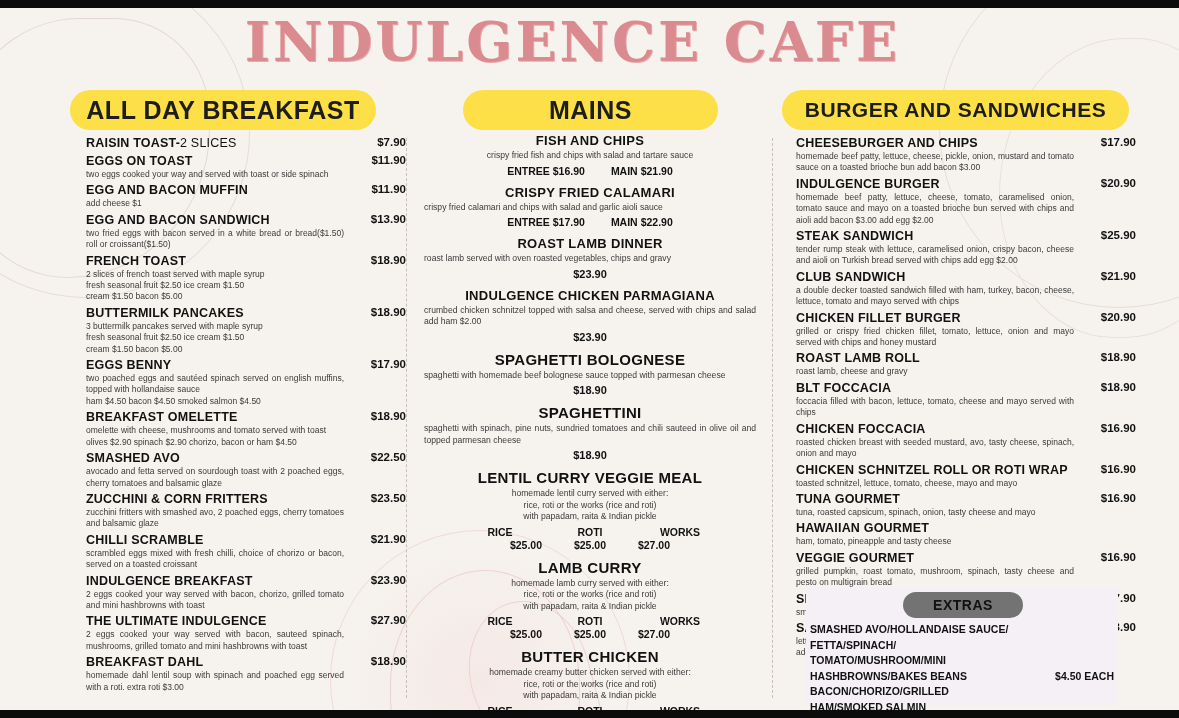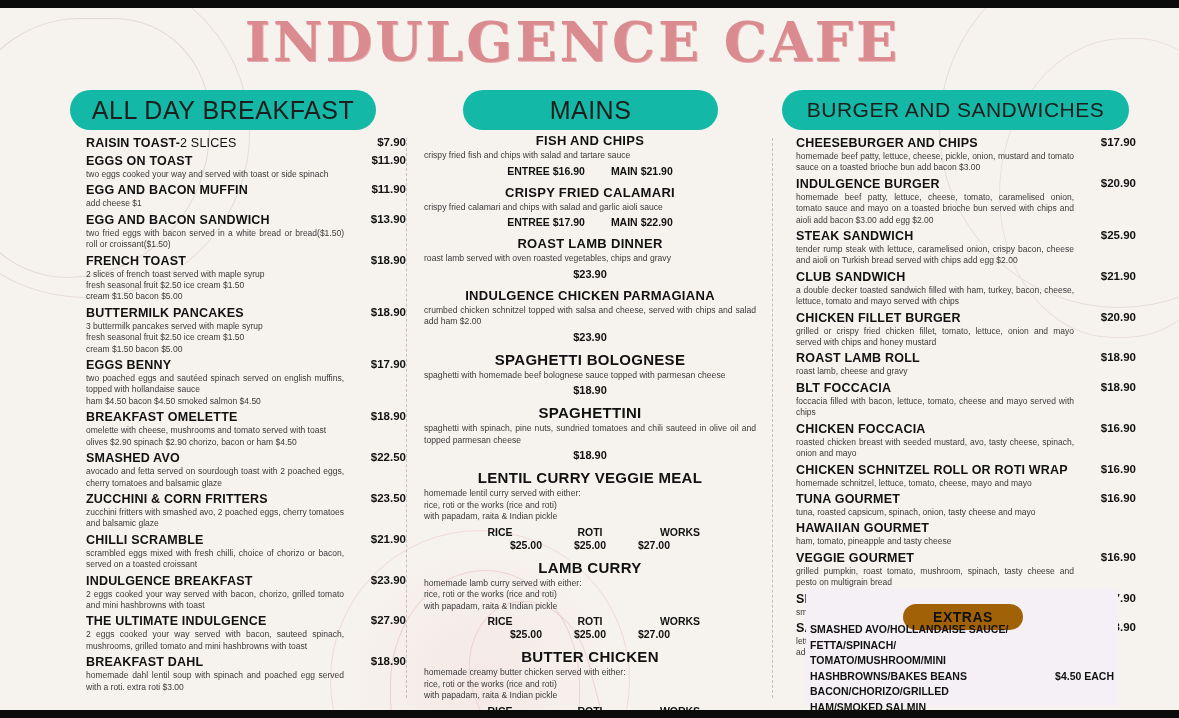--- a/index.html
+++ b/index.html
@@ -66,25 +66,25 @@
     font-weight:bold;
     font-size:54px;
     letter-spacing:3px;
     color:#d98b8f;
     text-shadow: 1px 1px 0 #e9a9ac;
   }
 
   
   .section-head {
     position:absolute;
-    background:#14b8a6;
+    background:#fde047;
     border-radius:22px;
     height:40px;
     display:flex; align-items:center; justify-content:center;
-    font-weight:normal;
+    font-weight:bold;
     letter-spacing:0.5px;
     color:#1d1d1d;
   }
   #head-breakfast { left:70px; top:82px; width:306px; font-size:25px; }
   #head-mains     { left:463px; top:82px; width:255px; font-size:25px; }
   #head-burgers   { left:782px; top:82px; width:347px; font-size:21px; }
 
   .col { position:absolute; }
   #col-left  { left:66px;  top:128px; width:340px; }
   #col-mid   { left:410px; top:125px; width:360px; }
@@ -118,21 +118,21 @@
 
   
   .mid-group { text-align:center; margin-bottom:8px; }
   .mid-title {
     font-size:13px; font-weight:bold; color:#111; letter-spacing:0.3px;
     margin-bottom:2px;
   }
   .mid-title.big { font-size:15px; }
   .mid-desc {
     font-size:8.6px; color:#3a3a3a; line-height:11.5px;
-    margin:0 14px 3px 14px; text-align:left;
+    margin:0 14px 3px 14px; text-align:center;
   }
   .mid-desc.just { text-align:justify; }
   .mid-price-row {
     display:flex; justify-content:center; gap:26px;
     font-size:10.5px; font-weight:bold; color:#111;
     margin-bottom:4px;
   }
   .mid-price-single {
     font-size:11px; font-weight:bold; color:#111; margin-bottom:5px;
   }
@@ -146,22 +146,22 @@
     font-size:10.5px; font-weight:bold; color:#111; margin-top:1px;
   }
   .opt-head span, .opt-vals span { min-width:52px; }
 
   
   #extras {
     position:absolute; left:806px; top:580px; width:312px; height:118px;
     background:#f4f0f6;
   }
   #extras-head {
-    position:absolute; left:903px; top:596px; width:120px; height:26px;
-    background:#a16207; border-radius:14px;
+    position:absolute; left:903px; top:584px; width:120px; height:26px;
+    background:#737373; border-radius:14px;
     display:flex; align-items:center; justify-content:center;
     font-size:14px; font-weight:bold; color:#111; letter-spacing:0.5px;
   }
   .extras-lines {
     position:absolute; left:810px; top:614px; width:306px;
     font-size:10.5px; font-weight:bold; color:#111; line-height:15.5px;
   }
   .extras-line { position:relative; padding-right:92px; }
   .extras-line .price { position:absolute; right:2px; top:0; }
 </style>
@@ -369,21 +369,21 @@
         <div class="item-desc">foccacia filled with bacon, lettuce, tomato, cheese and mayo served with chips</div>
         <div class="item-price">$18.90</div>
       </div>
       <div class="item">
         <div class="item-name">CHICKEN FOCCACIA</div>
         <div class="item-desc">roasted chicken breast with seeded mustard, avo, tasty cheese, spinach, onion and mayo</div>
         <div class="item-price">$16.90</div>
       </div>
       <div class="item">
         <div class="item-name">CHICKEN SCHNITZEL ROLL OR ROTI WRAP</div>
-        <div class="item-desc">homemade schnitzel, lettuce, tomato, cheese, mayo and mayo</div>
+        <div class="item-desc">toasted schnitzel, lettuce, tomato, cheese, mayo and mayo</div>
         <div class="item-price">$16.90</div>
       </div>
       <div class="item">
         <div class="item-name">TUNA GOURMET</div>
         <div class="item-desc">tuna, roasted capsicum, spinach, onion, tasty cheese and mayo</div>
         <div class="item-price">$16.90</div>
       </div>
       <div class="item">
         <div class="item-name">HAWAIIAN GOURMET</div>
         <div class="item-desc">ham, tomato, pineapple and tasty cheese</div>

